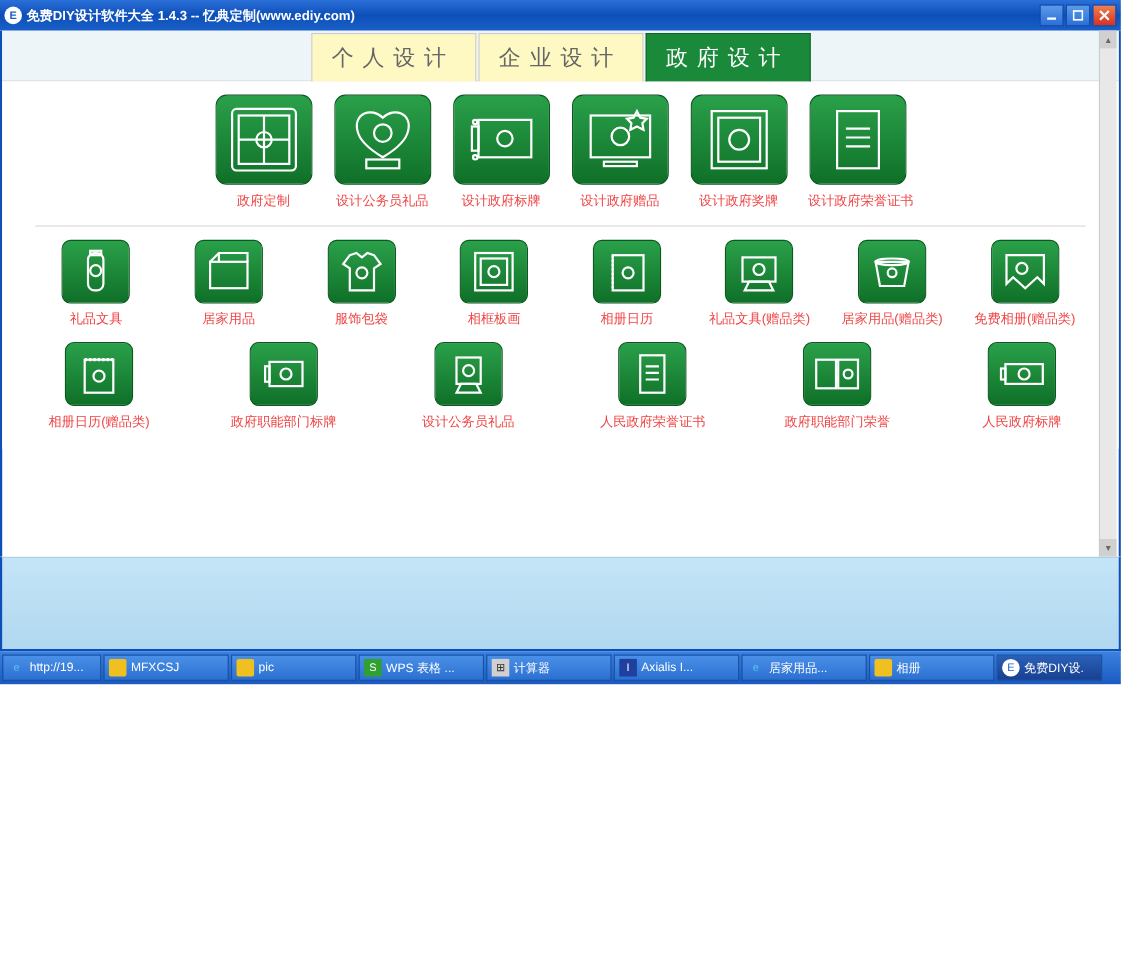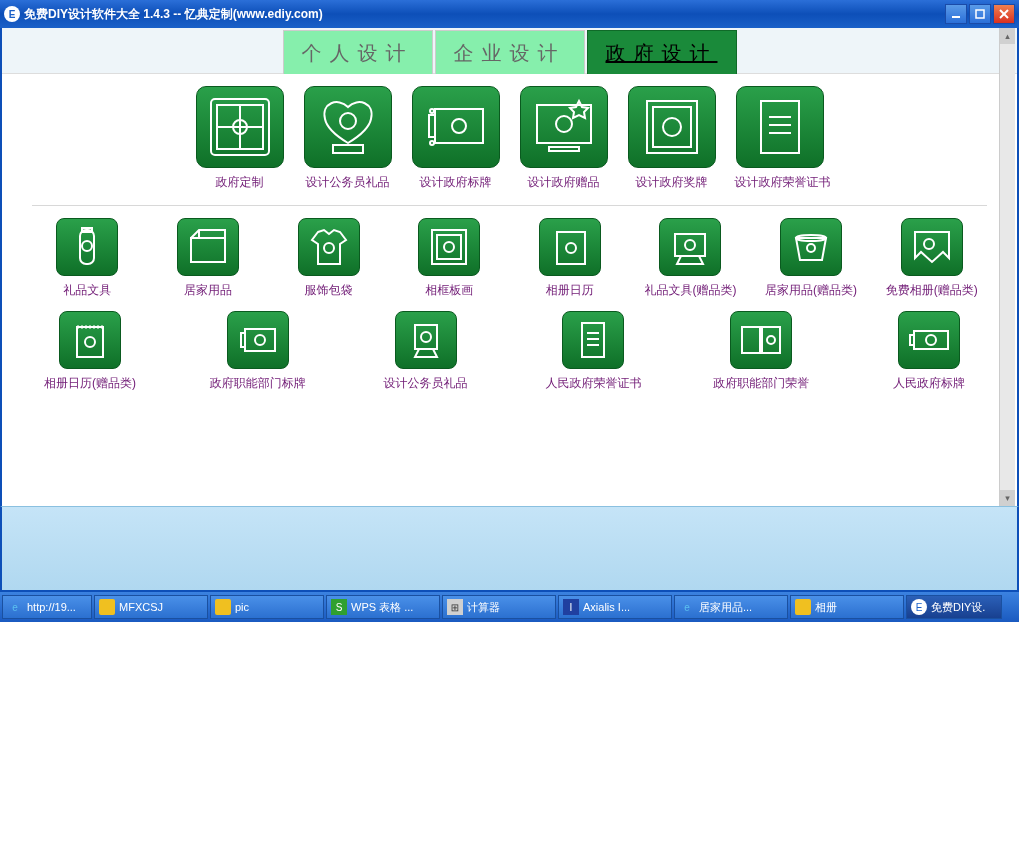--- a/index.html
+++ b/index.html
@@ -51,28 +51,27 @@
   .tab {
     padding: 0 18px;
     height: 44px;
     line-height: 44px;
     font-size: 20px;
     letter-spacing: 8px;
     color: #666;
     cursor: pointer;
     border: 1px solid #ccc;
     border-bottom: none;
-    background: #86efac;
+    background: #fef9c3;
     margin: 0 1px;
   }
   .tab.active {
     background: #1a8a3a;
-    color: #000000;
+    color: #ffffff;
     border-color: #0f6a28;
-    text-decoration: underline;
   }
   
   .grid-area {
     background: #fff;
     padding: 12px 30px 4px;
   }
   .row1 {
     display: flex;
     justify-content: center;
     gap: 18px;
@@ -93,21 +92,21 @@
     border-radius: 10px;
     background: linear-gradient(to bottom, #2aa04a 0%, #0f7028 100%);
     border: 1px solid #0a5a1f;
     display: flex; align-items: center; justify-content: center;
   }
   .row2 .iconbox, .row3 .iconbox { width: 62px; height: 58px; border-radius: 8px; }
   .row2 .item, .row3 .item { width: 108px; }
   .iconbox svg { stroke: #fff; fill: none; stroke-width: 2; }
   .row1 .iconbox svg { width: 70px; height: 64px; }
   .row2 .iconbox svg, .row3 .iconbox svg { width: 46px; height: 42px; }
-  .ilabel { font-size: 12px; color: #701a75; white-space: nowrap; }
+  .ilabel { font-size: 12px; color: #ef4444; white-space: nowrap; }
   
   .footer-band {
     height: 86px;
     background: linear-gradient(to bottom, #c5e4f7, #b0d8f0);
     border-top: 1px solid #8ac0e0;
     border-left: 2px solid #0d4fb8;
     border-right: 2px solid #0d4fb8;
     border-bottom: 2px solid #0d4fb8;
   }
   

